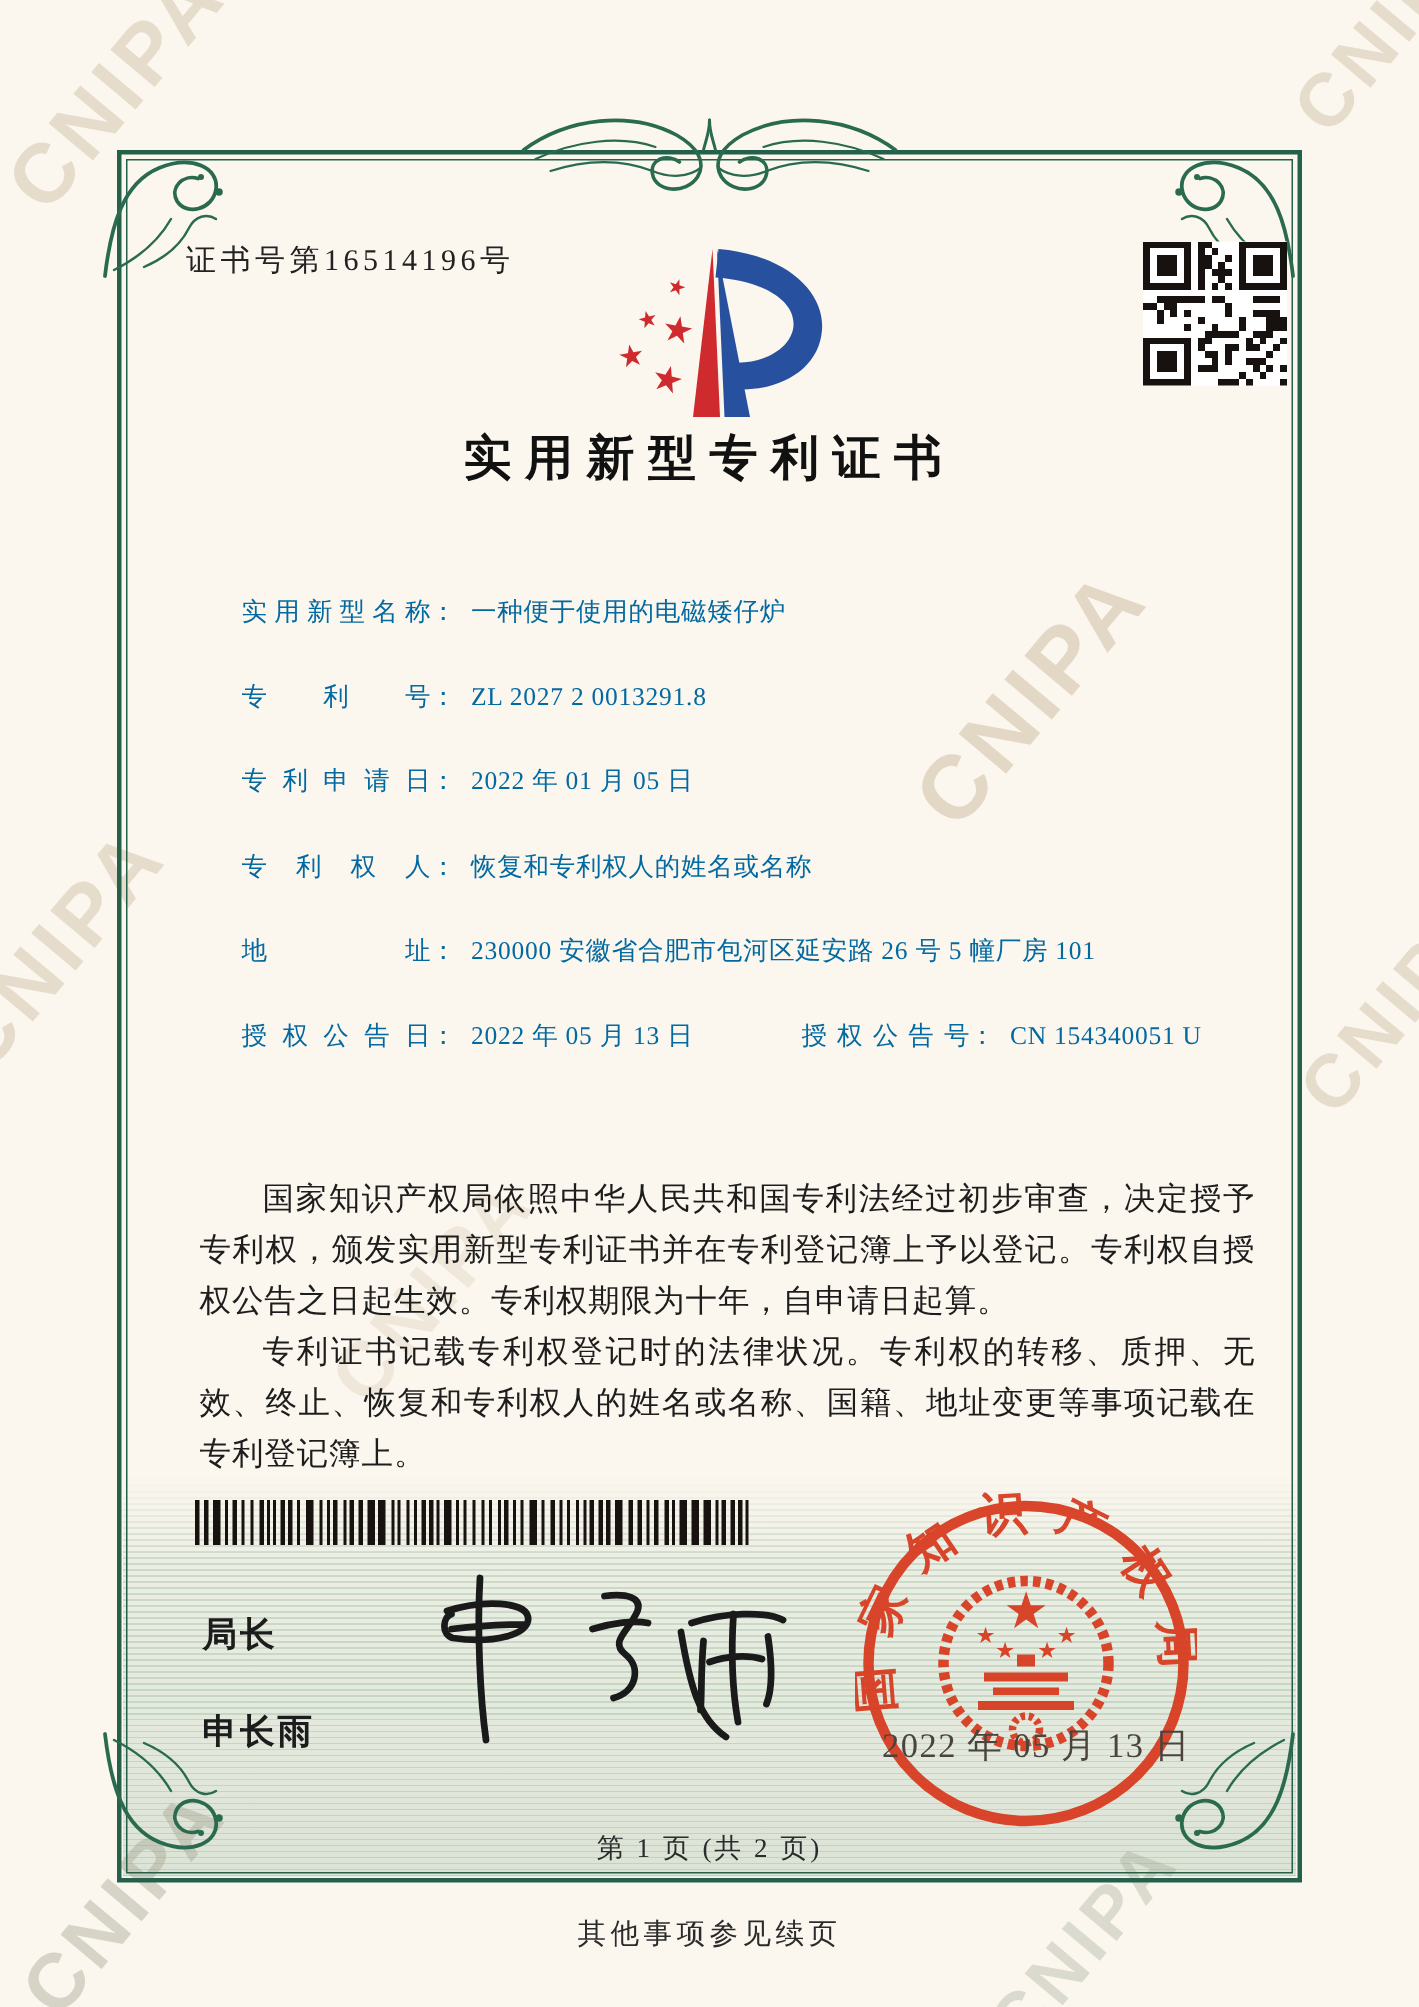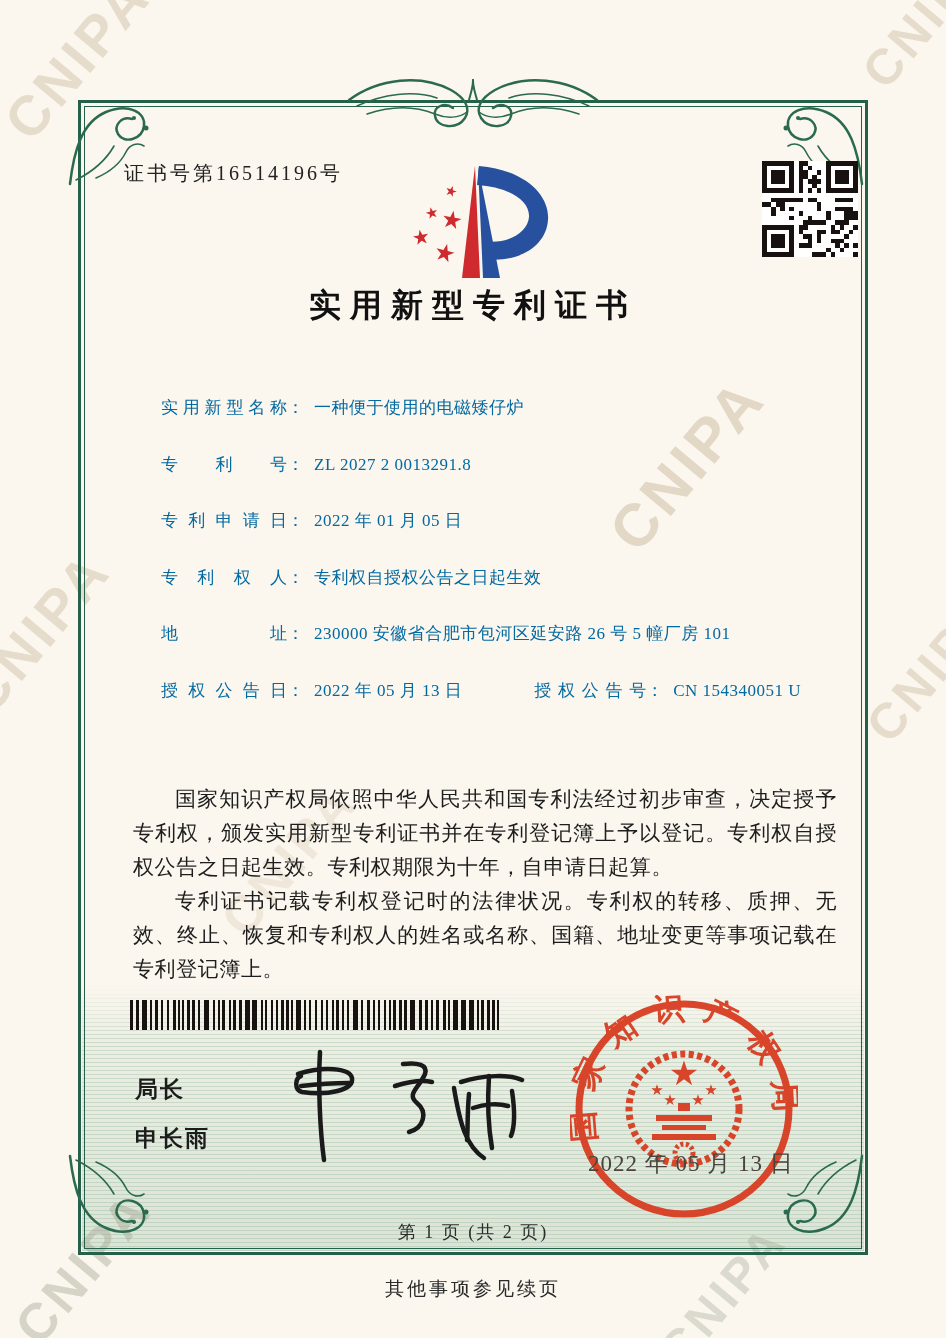--- a/index.html
+++ b/index.html
@@ -63,21 +63,21 @@
 
   
   #barcode{position:absolute;left:130px;top:1000px;width:382px;height:30px;z-index:4;
            display:flex;align-items:stretch;}
   #barcode i{display:block;background:#17120f;height:100%;}
 
   
   .director{position:absolute;left:135px;top:1074px;z-index:4;
             font-family:"Liberation Sans","DejaVu Sans",sans-serif;
             font-weight:600;font-size:23px;color:#1c1c1c;letter-spacing:2px;}
-  .director div{margin-bottom:18px;}
+  .director div{margin-bottom:34px;}
   .signature{position:absolute;left:268px;top:1036px;z-index:5;}
   .seal{position:absolute;left:570px;top:995px;z-index:6;opacity:.93;}
   .seal-date{position:absolute;left:588px;top:1148px;width:220px;z-index:7;font-size:23px;
              color:#4a443f;letter-spacing:1px;white-space:nowrap;}
 
   
   .page-info{position:absolute;left:0;width:946px;top:1220px;text-align:center;z-index:4;
              font-size:18px;color:#2b2b2b;letter-spacing:2px;}
   .cont-note{position:absolute;left:0;width:946px;top:1276px;text-align:center;z-index:4;
              font-size:19px;color:#2b2b2b;letter-spacing:3px;}
@@ -365,21 +365,21 @@
     <div class="frow">
       <span class="flabel"><span>实用新型名称</span></span><span class="colon">：</span><span class="fvalue">一种便于使用的电磁矮仔炉</span>
     </div>
     <div class="frow">
       <span class="flabel"><span>专利号</span></span><span class="colon">：</span><span class="fvalue">ZL 2027 2 0013291.8</span>
     </div>
     <div class="frow">
       <span class="flabel"><span>专利申请日</span></span><span class="colon">：</span><span class="fvalue">2022 年 01 月 05 日</span>
     </div>
     <div class="frow">
-      <span class="flabel"><span>专利权人</span></span><span class="colon">：</span><span class="fvalue">专利权自授权公告之日起生效</span>
+      <span class="flabel"><span>专利权人</span></span><span class="colon">：</span><span class="fvalue">恢复和专利权人的姓名或名称</span>
     </div>
     <div class="frow">
       <span class="flabel"><span>地址</span></span><span class="colon">：</span><span class="fvalue">230000 安徽省合肥市包河区延安路 26 号 5 幢厂房 101</span>
     </div>
     <div class="frow">
       <span class="flabel"><span>授权公告日</span></span><span class="colon">：</span><span class="fvalue">2022 年 05 月 13 日</span><span class="flabel g2"><span>授权公告号</span></span><span class="colon">：</span><span class="fvalue">CN 154340051 U</span>
     </div>
   </div>
 
   <div class="body-text">

